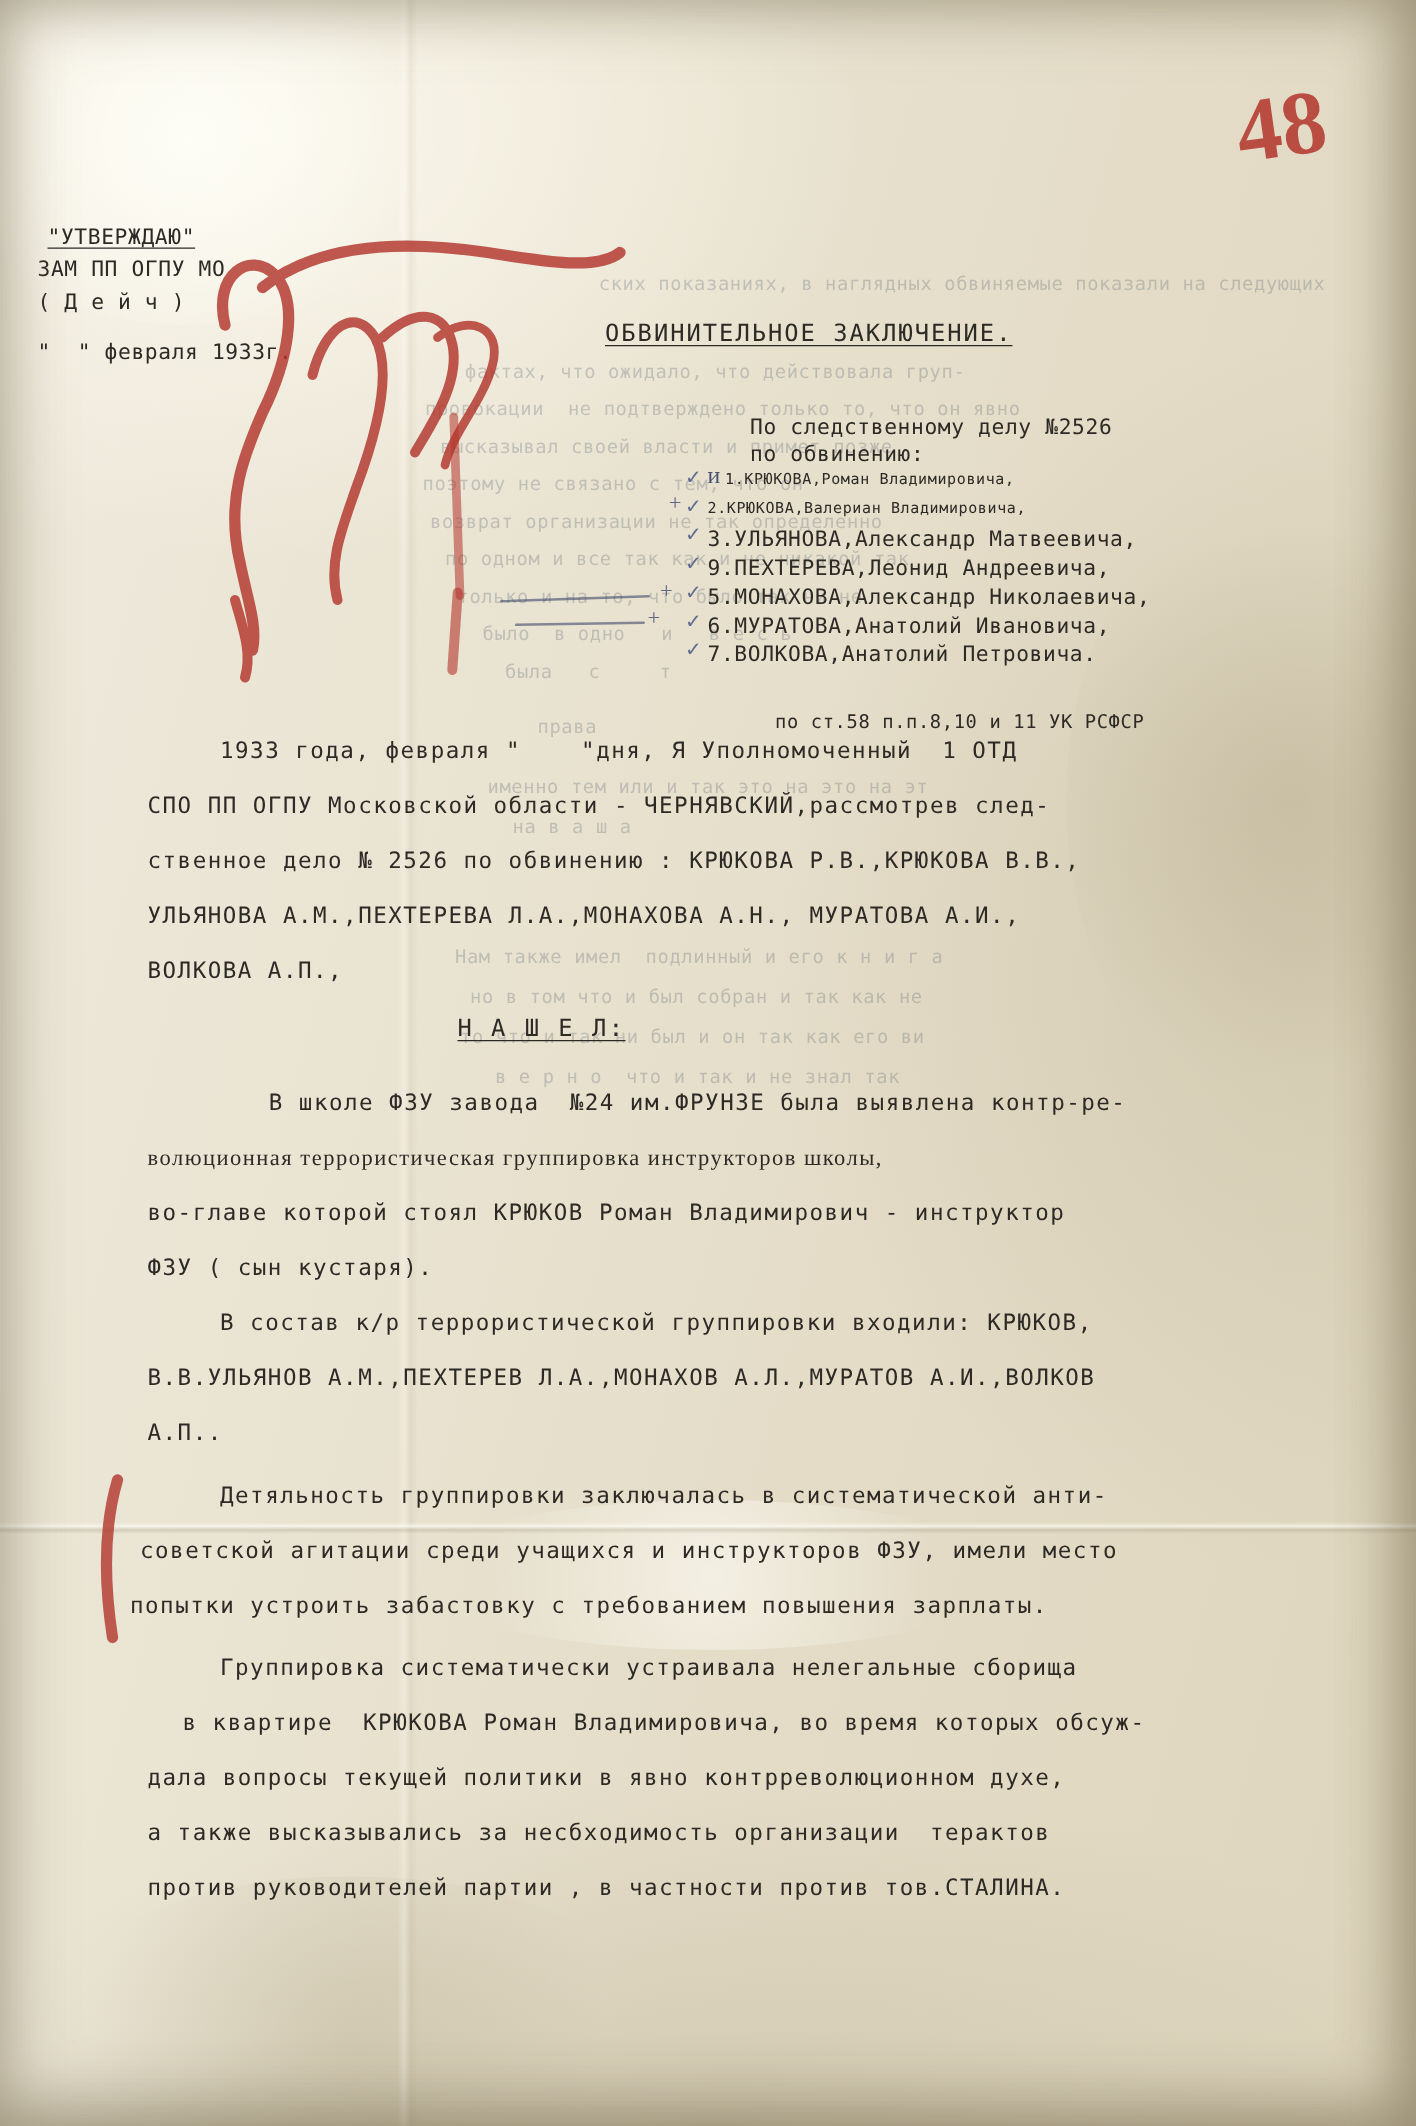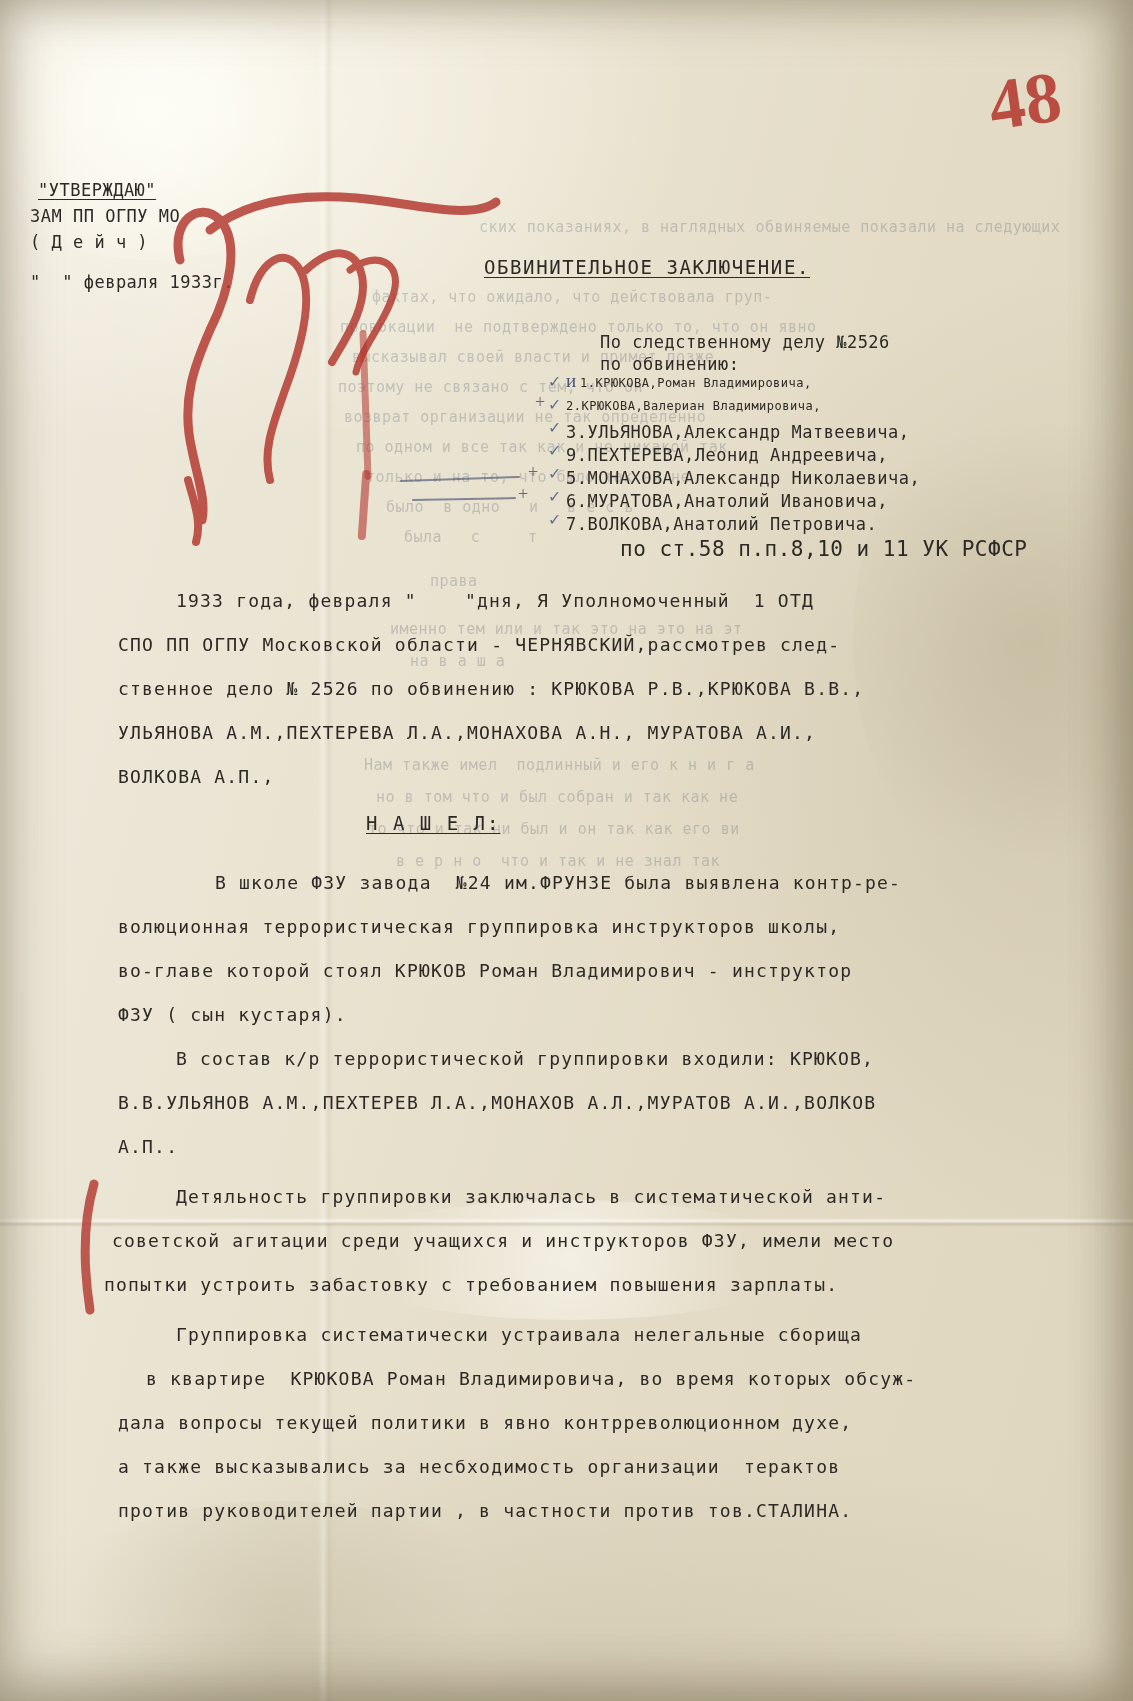--- a/index.html
+++ b/index.html
@@ -155,21 +155,21 @@
   <div class="txt" style="left:600px;top:354px;font-size:17px;">по обвинению:</div>
 
   <div>
     <div class="txt" style="left:580px;top:376px;font-size:12px;">1.КРЮКОВА,Роман Владимировича,</div>
     <div class="txt" style="left:566px;top:399px;font-size:12px;">2.КРЮКОВА,Валериан Владимировича,</div>
     <div class="txt" style="left:566px;top:422px;font-size:17px;">3.УЛЬЯНОВА,Александр Матвеевича,</div>
     <div class="txt" style="left:566px;top:445px;font-size:17px;">9.ПЕХТЕРЕВА,Леонид Андреевича,</div>
     <div class="txt" style="left:566px;top:468px;font-size:17px;">5.МОНАХОВА,Александр Николаевича,</div>
     <div class="txt" style="left:566px;top:491px;font-size:17px;">6.МУРАТОВА,Анатолий Ивановича,</div>
     <div class="txt" style="left:566px;top:514px;font-size:17px;">7.ВОЛКОВА,Анатолий Петровича.</div>
-    <div class="txt" style="left:620px;top:537px;font-size:21px;text-align:center;">по ст.58 п.п.8,10 и 11 УК РСФСР</div>
+    <div class="txt" style="left:620px;top:568px;font-size:15px;text-align:center;">по ст.58 п.п.8,10 и 11 УК РСФСР</div>
   </div>
 
   <div class="tick" style="left:548px;top:372px;">✓</div>
   <div class="tick" style="left:548px;top:395px;">✓</div>
   <div class="tick" style="left:548px;top:418px;">✓</div>
   <div class="tick" style="left:548px;top:441px;">✓</div>
   <div class="tick" style="left:548px;top:464px;">✓</div>
   <div class="tick" style="left:548px;top:487px;">✓</div>
   <div class="tick" style="left:548px;top:510px;">✓</div>
 
@@ -189,21 +189,21 @@
     <div class="txt" style="left:118px;top:634px;font-size:18px;letter-spacing:1.2px;">СПО ПП ОГПУ Московской области - ЧЕРНЯВСКИЙ,рассмотрев след-</div>
     <div class="txt" style="left:118px;top:678px;font-size:18px;letter-spacing:1.2px;">ственное дело № 2526 по обвинению : КРЮКОВА Р.В.,КРЮКОВА В.В.,</div>
     <div class="txt" style="left:118px;top:722px;font-size:18px;letter-spacing:1.2px;">УЛЬЯНОВА А.М.,ПЕХТЕРЕВА Л.А.,МОНАХОВА А.Н., МУРАТОВА А.И.,</div>
     <div class="txt" style="left:118px;top:766px;font-size:18px;letter-spacing:1.2px;">ВОЛКОВА А.П.,</div>
   </div>
 
   <div class="txt u" style="left:366px;top:812px;font-size:19px;letter-spacing:2px;">Н А Ш Е Л:</div>
 
   <div>
     <div class="txt" style="left:176px;top:872px;font-size:18px;letter-spacing:1.2px;margin-left:39px;">В школе ФЗУ завода  №24 им.ФРУНЗЕ была выявлена контр-ре-</div>
-    <div class="txt" style="left:118px;top:916px;font-size:18px;letter-spacing:1.2px;">волюционная террористическая группировка инструкторов школы,</div>
+    <div class="txt" style="left:118px;top:916px;font-size:18px;letter-spacing:1.2px;font-family:Liberation Serif, serif;">волюционная террористическая группировка инструкторов школы,</div>
     <div class="txt" style="left:118px;top:960px;font-size:18px;letter-spacing:1.2px;">во-главе которой стоял КРЮКОВ Роман Владимирович - инструктор</div>
     <div class="txt" style="left:118px;top:1004px;font-size:18px;letter-spacing:1.2px;">ФЗУ ( сын кустаря).</div>
   </div>
 
   <div>
     <div class="txt" style="left:176px;top:1048px;font-size:18px;letter-spacing:1.2px;">В состав к/р террористической группировки входили: КРЮКОВ,</div>
     <div class="txt" style="left:118px;top:1092px;font-size:18px;letter-spacing:1.2px;">В.В.УЛЬЯНОВ А.М.,ПЕХТЕРЕВ Л.А.,МОНАХОВ А.Л.,МУРАТОВ А.И.,ВОЛКОВ</div>
     <div class="txt" style="left:118px;top:1136px;font-size:18px;letter-spacing:1.2px;">А.П..</div>
   </div>
 

